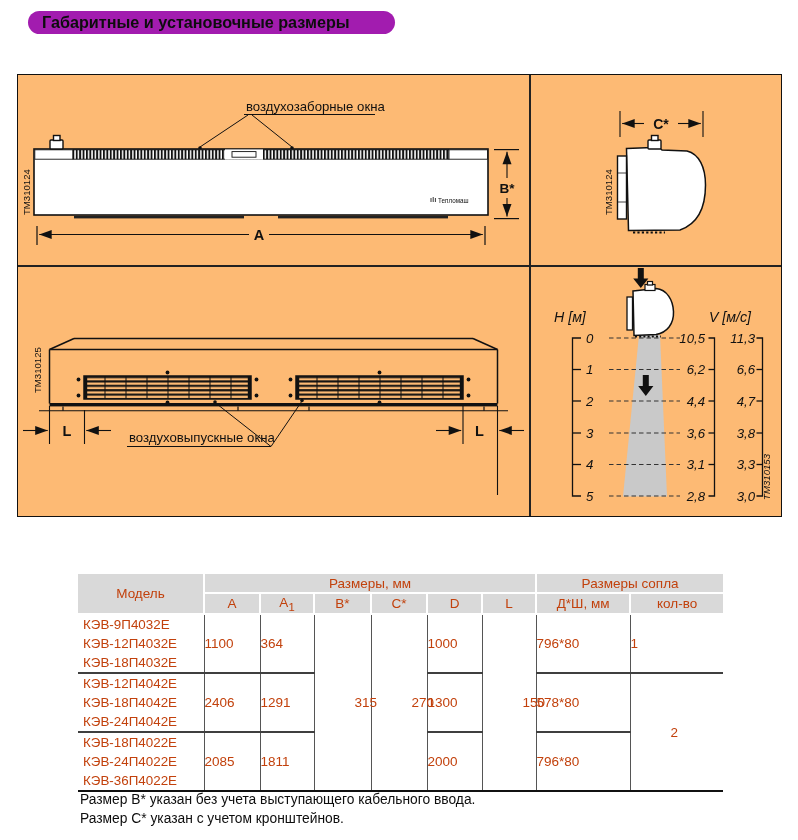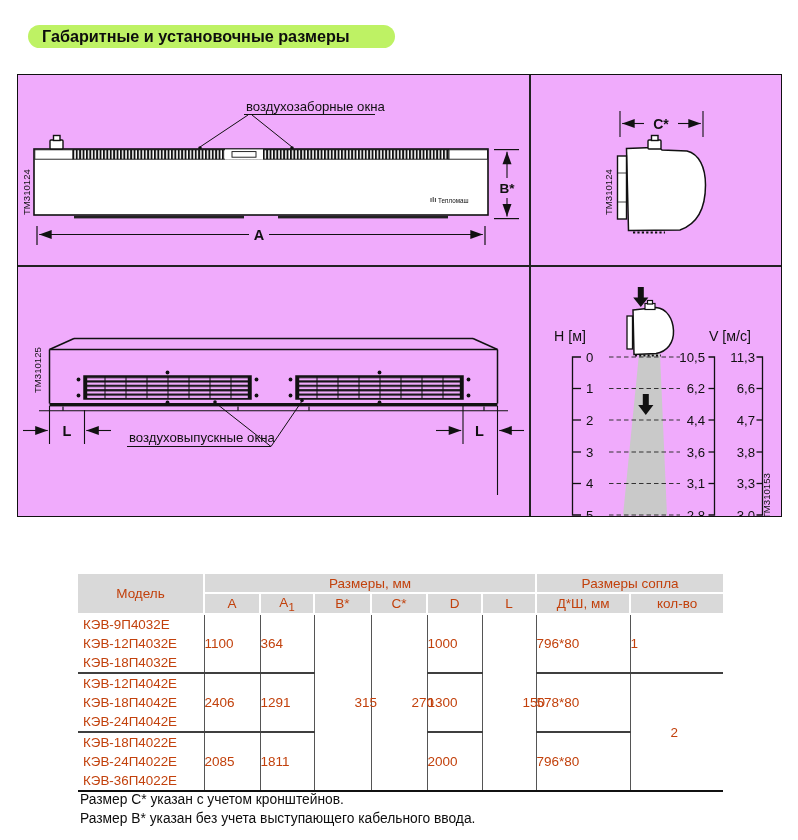--- a/index.html
+++ b/index.html
@@ -2,27 +2,27 @@
 <html><head>
 <meta charset="utf-8">
 <style>
   html,body{margin:0;padding:0;}
   body{
     width:798px;height:840px;position:relative;background:#fff;
     font-family:"Liberation Sans",sans-serif;color:#111;
   }
   svg text{font-family:"Liberation Sans",sans-serif;fill:#111;}
   .title-badge{
-    position:absolute;left:28px;top:25px;width:353px;height:23px;
-    background:#bef264;border-radius:11.5px;line-height:23px;
+    position:absolute;left:28px;top:11px;width:353px;height:23px;
+    background:#a21caf;border-radius:11.5px;line-height:23px;
     font-size:16.2px;font-weight:bold;padding-left:14px;color:#0d0d0d;
   }
   .figure-box{
     position:absolute;left:17px;top:74px;width:765px;height:443px;
-    border:1.6px solid #111;box-sizing:border-box;overflow:hidden;background:#f0abfc;
+    border:1.6px solid #111;box-sizing:border-box;overflow:hidden;background:#fdba74;
   }
   .divider-v{position:absolute;left:511.4px;top:0;width:1.6px;height:100%;background:#222;}
   .divider-h{position:absolute;left:0;top:190.4px;width:100%;height:1.6px;background:#222;}
   .cell{position:absolute;}
   .cell svg{display:block;}
   table.dim-table{
     position:absolute;left:78px;top:574px;width:645px;
     border-collapse:collapse;table-layout:fixed;font-size:13.5px;color:#c2410c;
   }
   table.dim-table th{
@@ -187,21 +187,21 @@
       <text x="128" y="441" font-size="13.2">воздуховыпускные окна</text>
       <line x1="126" y1="445.5" x2="270" y2="445.5" stroke="#111" stroke-width="1"></line>
       <line x1="270" y1="445.5" x2="214" y2="401.5" stroke="#111" stroke-width="1"></line>
       <line x1="270" y1="445.5" x2="301" y2="400" stroke="#111" stroke-width="1"></line>
       <circle cx="214" cy="401" r="1.8" fill="#111"></circle>
       <circle cx="301" cy="399.5" r="1.8" fill="#111"></circle>
       <text transform="rotate(-90 40 392)" x="40" y="392" font-size="9.6" fill="#333">ТМ310125</text>
     </svg>
   </div>
 
-  <div class="cell" style="left:511px;top:204px;">
+  <div class="cell" style="left:511px;top:185px;font-style:italic;">
     <svg width="252" height="251" viewBox="530 266 252 251">
 
       <polygon points="640,341 661,341 668,502.5 624,502.5" fill="#c9c9c9"></polygon>
 
       <g stroke="#333" stroke-width="1.1" stroke-dasharray="4.5,3">
         <line x1="610" y1="344" x2="681" y2="344"></line>
         <line x1="610" y1="375.5" x2="681" y2="375.5"></line>
         <line x1="610" y1="407" x2="681" y2="407"></line>
         <line x1="610" y1="439" x2="681" y2="439"></line>
         <line x1="610" y1="470.5" x2="681" y2="470.5"></line>
@@ -340,15 +340,15 @@
       </td>
       <td>2085</td>
       <td>1811</td>
       <td>2000</td>
       <td>796*80</td>
     </tr>
   </tbody>
 </table>
 
 <div class="notes">
+  <div>Размер В* указан без учета выступающего кабельного ввода.</div>
   <div>Размер С* указан с учетом кронштейнов.</div>
-  <div>Размер В* указан без учета выступающего кабельного ввода.</div>
 </div>
 
 </body></html>

